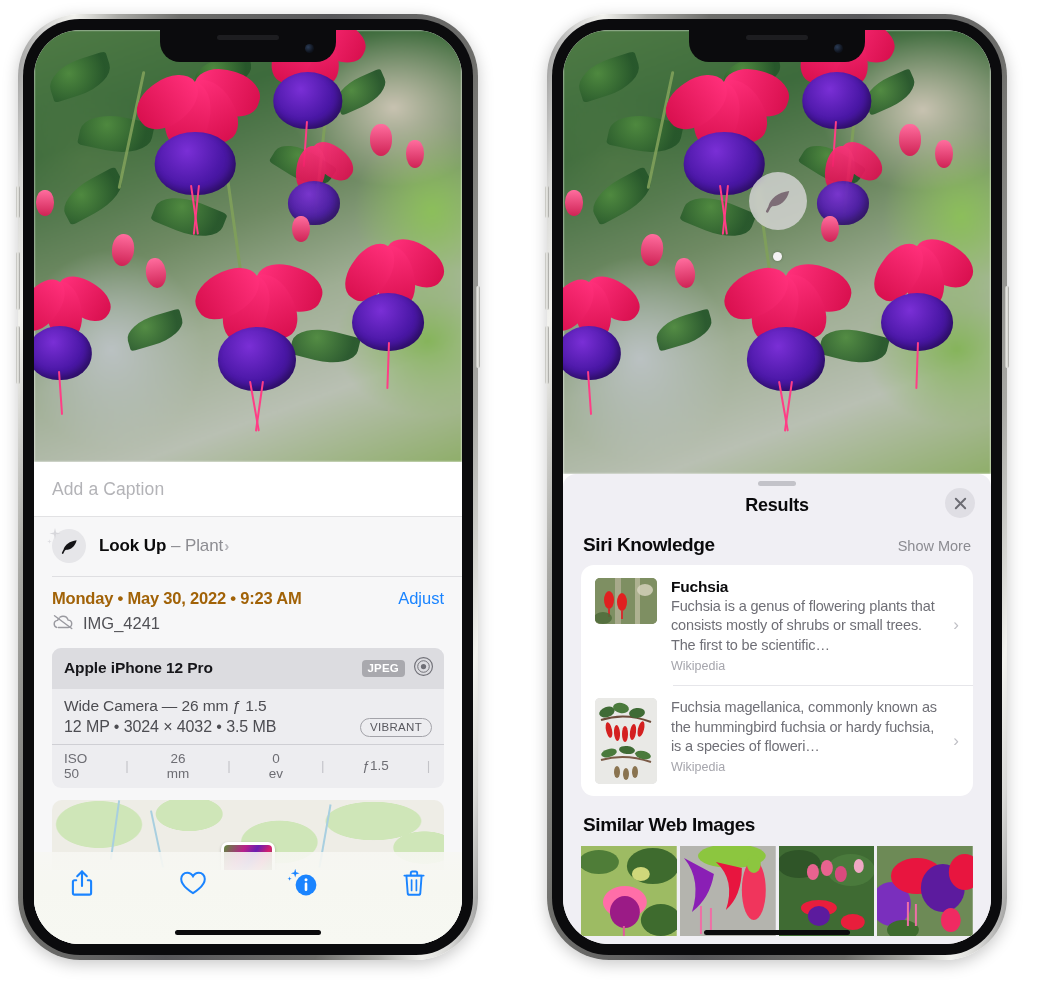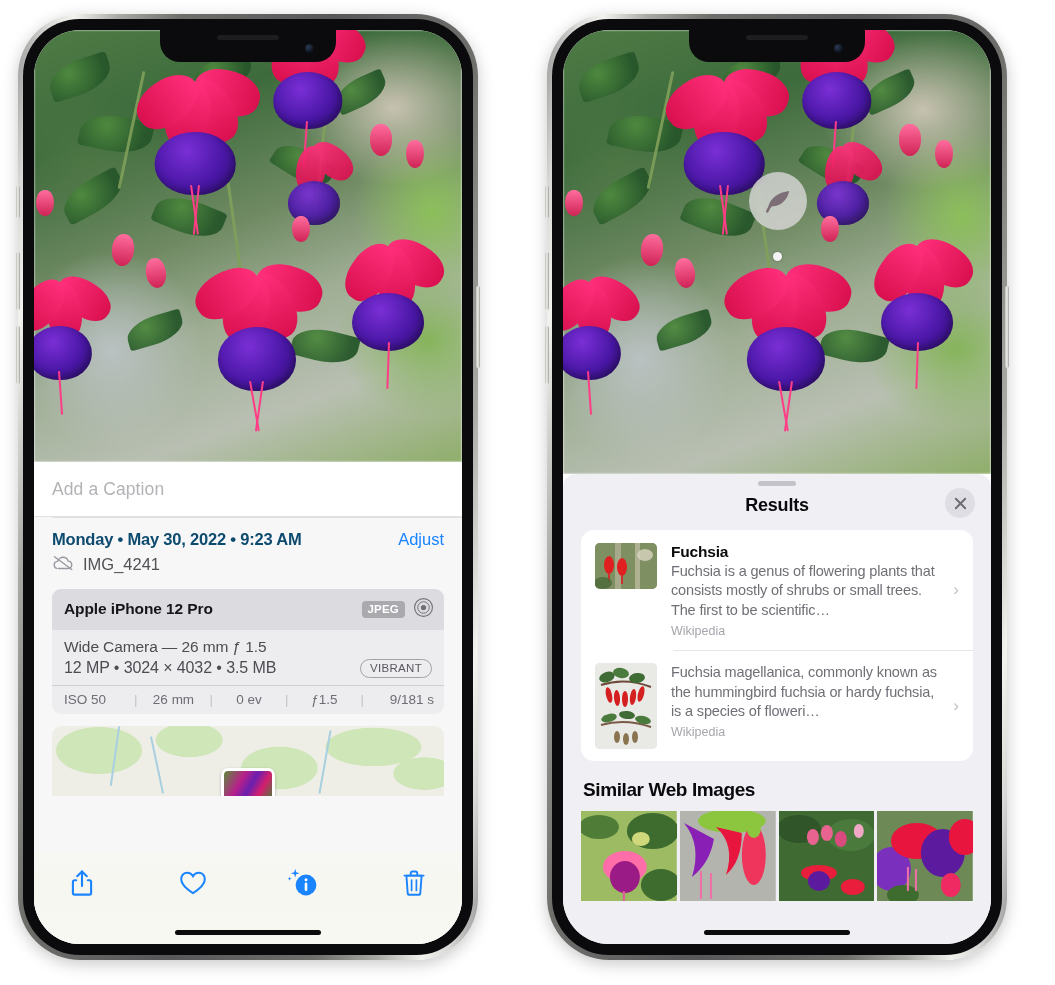--- a/index.html
+++ b/index.html
@@ -121,21 +121,21 @@
   .lookup-text { font-size:17px; font-weight:700; color:#0b0b0c; letter-spacing:-.1px;}
   .lookup-text .sub { font-weight:400; color:#8d8d92; }
   .chev { color:#b6b6bb; font-size:15px; margin-left:1px; }
 
   .divider { height:.5px; background:#dfdfe2; margin-left:18px; }
 
   .date-row {
     display:flex; align-items:baseline; justify-content:space-between;
     padding: 12px 18px 2px 18px;
   }
-  .date-txt { font-size:16.5px; font-weight:700; color:#0c4a6e; letter-spacing:-.2px;}
+  .date-txt { font-size:16.5px; font-weight:700; color:#a16207; letter-spacing:-.2px;}
   .adjust { font-size:16.5px; color:#1a84ff; }
   .file-row { display:flex; align-items:center; gap:9px; padding: 4px 18px 12px 18px; }
   .file-name { font-size:16.5px; color:#515156; }
 
   .exif-card {
     margin: 2px 18px 0 18px; border-radius:9px; overflow:hidden;
     background:#ededf0;
   }
   .exif-head {
     display:flex; align-items:center; justify-content:space-between;
@@ -151,20 +151,21 @@
   .exif-lens { font-size:15.5px; color:#4c4c51; letter-spacing:-.1px;}
   .exif-meta-row { display:flex; align-items:center; justify-content:space-between; margin-top:3px;}
   .exif-meta { font-size:16px; color:#4c4c51; letter-spacing:-.1px;}
   .chip-vibrant {
     border:1px solid #a3a3a9; color:#58585e; font-size:11.5px;
     padding: 2px 9px 3px; border-radius:11px; letter-spacing:.3px;
   }
   .exif-foot {
     display:flex; align-items:center; border-top:.5px solid #cfcfd4;
     padding: 6px 10px 7px 12px;
+    gap: 36px;
   }
   .exif-foot span { font-size:13.5px; color:#6d6d73; flex:1; text-align:center; }
   .exif-foot span:first-child { text-align:left; }
   .exif-foot span:last-child { text-align:right; }
   .exif-sep { color:#c3c3c8 !important; flex:0 0 auto !important; padding:0 2px; }
 
   .map-card {
     margin: 12px 18px 0 18px; height: 70px; border-radius:10px 10px 0 0;
     overflow:hidden; position:relative;
     background:
@@ -347,20 +348,37 @@
         <div class="bud" style="left:258px; top:186px; width:18px; height:26px;"></div>
         <div class="bud" style="left:2px; top:160px; width:18px; height:26px;"></div>
       </div>
 
       <div class="sheet" style="top:432px;">
 
         <div class="caption-row">
           <div class="caption-ph">Add a Caption</div>
         </div>
 
+        <div class="lookup-row">
+          <span class="sparkle" style="left:12px; top:10px;">
+            <svg width="22" height="22" viewBox="0 0 22 22">
+              <path d="M9 1 L10.1 5.4 L14.5 6.5 L10.1 7.6 L9 12 L7.9 7.6 L3.5 6.5 L7.9 5.4 Z" fill="#d7d7db"></path>
+              <path d="M3.4 12.2 L3.9 14 L5.7 14.5 L3.9 15 L3.4 16.8 L2.9 15 L1.1 14.5 L2.9 14 Z" fill="#dedee2"></path>
+            </svg>
+          </span>
+          <div class="leaf-badge">
+            <svg width="19" height="19" viewBox="0 0 24 24">
+              <path d="M21 4c-1.8 7.6-7.2 12.2-13.6 12.2-1.1 0-2.1-.15-3-.43C6.2 9.9 12.1 5.1 21 4z" fill="#131316"></path>
+              <path d="M3.4 20.3c.9-2.5 2.4-4.6 4.3-6.2" stroke="#131316" stroke-width="2.1" fill="none" stroke-linecap="round"></path>
+            </svg>
+          </div>
+          <div class="lookup-text">
+            <span>Look Up</span><span class="sub"> – </span><span class="sub">Plant</span><span class="chev">›</span>
+          </div>
+        </div>
 
         <div class="divider"></div>
 
         <div class="date-row">
           <div class="date-txt">Monday • May 30, 2022 • 9:23 AM</div>
           <div class="adjust">Adjust</div>
         </div>
 
         <div class="file-row">
           <span>
@@ -559,20 +577,24 @@
         <div class="grabber"></div>
         <div class="res-head">
           <div class="res-title">Results</div>
           <div class="close-btn">
             <svg width="15" height="15" viewBox="0 0 16 16">
               <path d="M3 3 L13 13 M13 3 L3 13" stroke="#6c6c73" stroke-width="2.1" stroke-linecap="round"></path>
             </svg>
           </div>
         </div>
 
+        <div class="sec-head">
+          <div class="sec-title">Siri Knowledge</div>
+          <div class="show-more">Show More</div>
+        </div>
 
         <div class="card">
           <div class="kn-row">
             <div class="kn-thumb" style="width:62px; height:46px;
                  background:linear-gradient(160deg,#6d8b5a 0%,#8b9e6a 28%,#c0c0b0 45%,#9e8c6e 70%,#6d7a4e 100%);">
               <svg width="62" height="46" viewBox="0 0 62 46" style="display:block">
                 <rect width="62" height="46" fill="#7e8f62"></rect>
                 <rect x="20" y="0" width="6" height="46" fill="#b9b49c" opacity=".7"></rect>
                 <rect x="40" y="0" width="5" height="46" fill="#cfcab0" opacity=".6"></rect>
                 <ellipse cx="14" cy="22" rx="5" ry="9" fill="#e02020"></ellipse>

